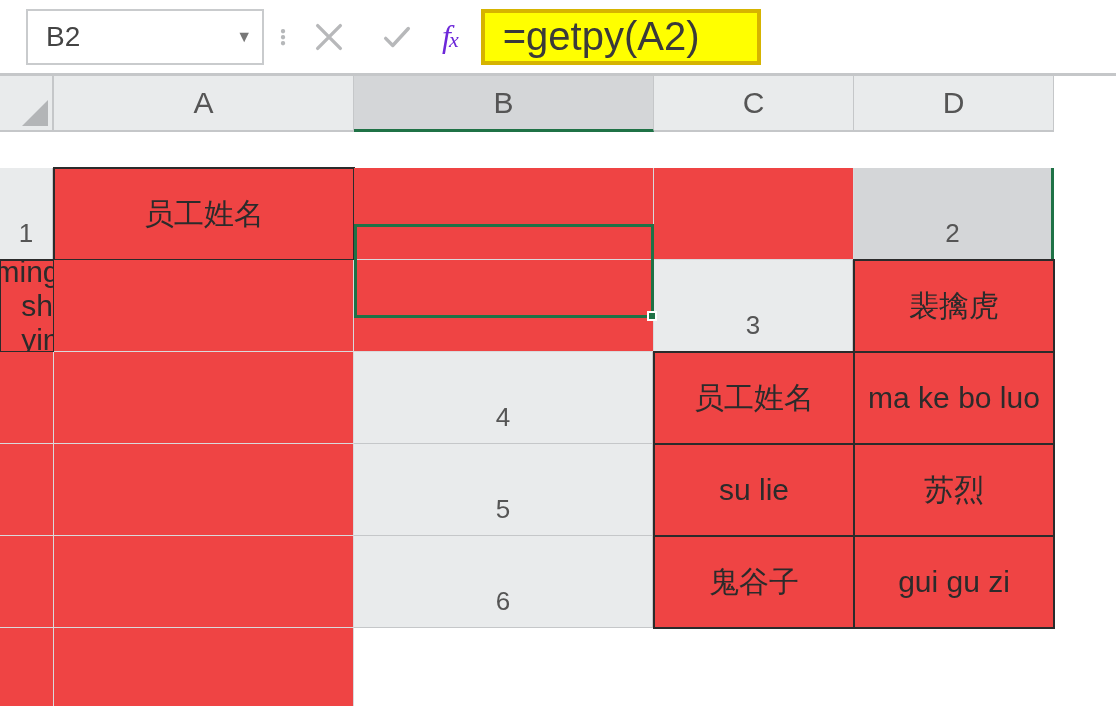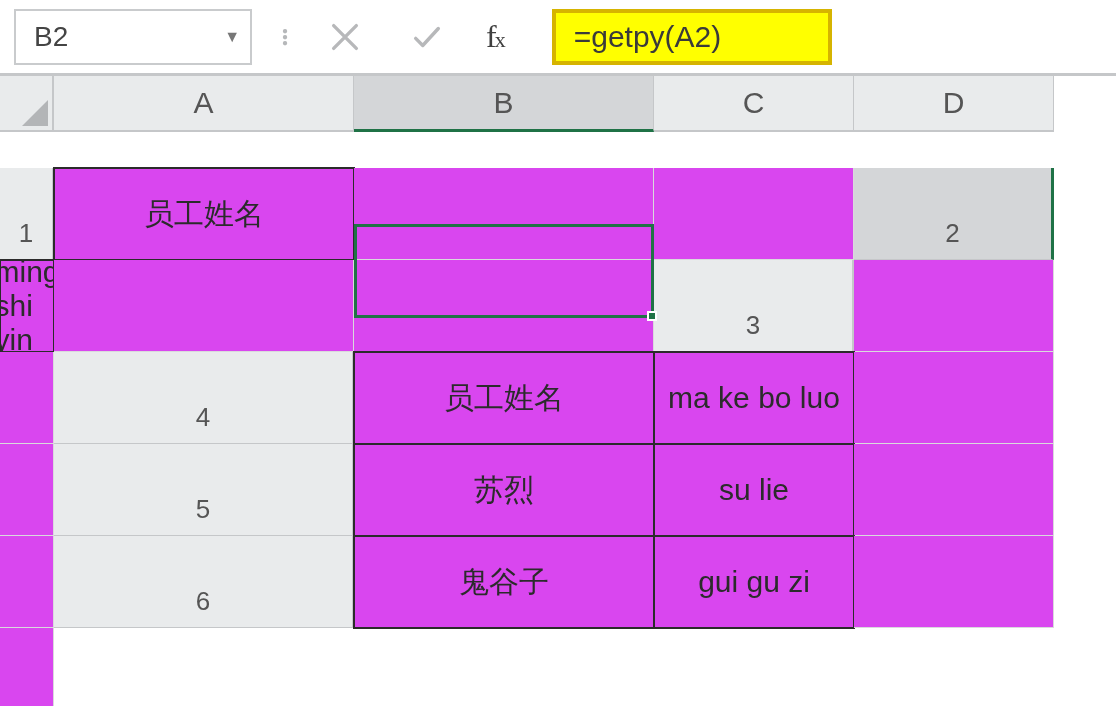--- a/index.html
+++ b/index.html
@@ -10,22 +10,22 @@
     background: #ffffff;
     overflow: hidden;
   }
 
   
   .formula-bar-row {
     display: flex;
     align-items: center;
     height: 76px;
     border-bottom: 3px solid #c5c7c9;
-    padding: 8px 8px 8px 14px;
-    gap: 28px;
+    padding: 8px 8px 8px 26px;
+    gap: 14px;
   }
   .name-box {
     width: 238px;
     height: 56px;
     border: 2px solid #c9cbcd;
     background: #ffffff;
     display: flex;
     align-items: center;
     padding: 0 12px 0 18px;
     font-size: 28px;
@@ -50,33 +50,34 @@
     padding: 0 2px;
   }
   .fb-btn {
     width: 54px; height: 52px;
     display: flex; align-items: center; justify-content: center;
     color: #b7b8ba;
   }
   .fb-btn svg { width: 34px; height: 34px; }
   .fx-label {
     font-family: "Times New Roman", serif;
+    font-style: italic;
     font-size: 32px;
-    color: #404040;
+    color: #6d28d9;
     padding: 0 4px;
     letter-spacing: -2px;
   }
   .formula-input-wrap {
-    margin-left: 16px;
+    margin-left: 6px;
     height: 56px;
     background: #ffff00;
     border: 4px solid #d6b400;
     padding: 0 26px 0 18px;
     display: flex; align-items: center;
-    font-size: 30px;
+    font-size: 40px;
     color: #3a3a3a;
     min-width: 280px;
   }
 
   
   .sheet {
     display: grid;
     grid-template-columns: 54px 300px 300px 200px 200px;
     grid-auto-rows: 92px;
     position: relative;
@@ -121,21 +122,22 @@
   .row-header.active {
     background: #d4d6d8;
     border-right: 3px solid #1f7246;
   }
   .cell {
     border-right: 1px solid #d9dadc;
     border-bottom: 1px solid #d9dadc;
     display: flex; align-items: center; justify-content: center;
     font-size: 30px;
     color: #2b2b2b;
-    background: #d946ef;
+    background: #ef4444;
+    text-align: right;
   }
   .cell.data-border {
     border: 2px solid #2b2b2b;
     margin: -1px;
   }
   
   .selection {
     position: absolute;
     border: 3px solid #1f7246;
     pointer-events: none;
@@ -199,32 +201,33 @@
     <div class="cell data-border">员工姓名</div>
     <div class="cell"></div>
     <div class="cell"></div>
 
     <div class="row-header active">2</div>
     <div class="cell data-border">ming shi yin</div>
     <div class="cell"></div>
     <div class="cell"></div>
 
     <div class="row-header">3</div>
+    <div class="cell data-border">裴擒虎</div>
     <div class="cell"></div>
     <div class="cell"></div>
 
     <div class="row-header">4</div>
     <div class="cell data-border">员工姓名</div>
     <div class="cell data-border">ma ke bo luo</div>
     <div class="cell"></div>
     <div class="cell"></div>
 
     <div class="row-header">5</div>
+    <div class="cell data-border">su lie</div>
     <div class="cell data-border">苏烈</div>
-    <div class="cell data-border">su lie</div>
     <div class="cell"></div>
     <div class="cell"></div>
 
     <div class="row-header">6</div>
     <div class="cell data-border">鬼谷子</div>
     <div class="cell data-border">gui gu zi</div>
     <div class="cell"></div>
     <div class="cell"></div>
 
   </div>

